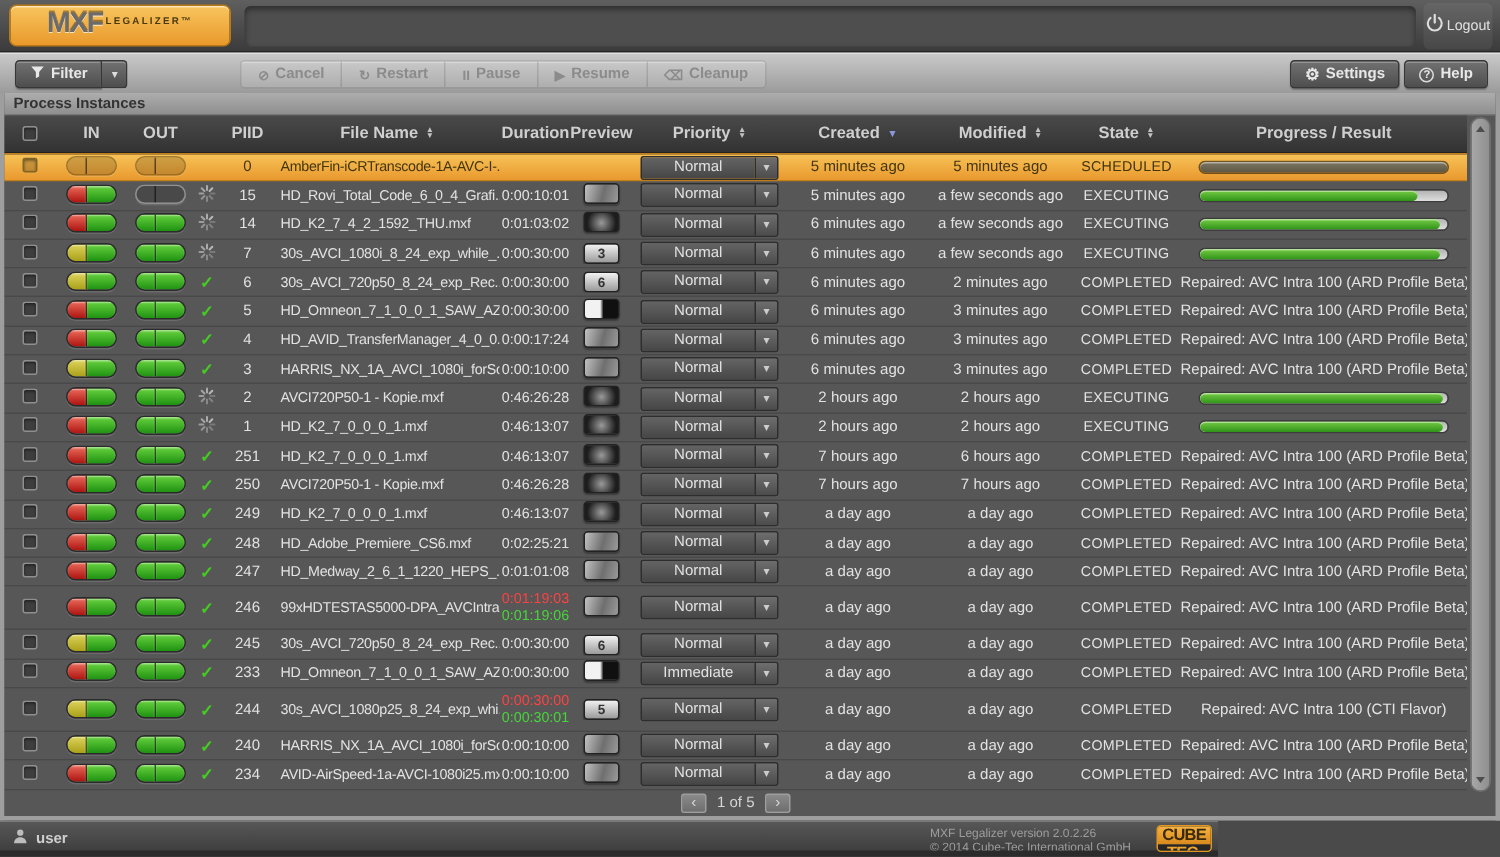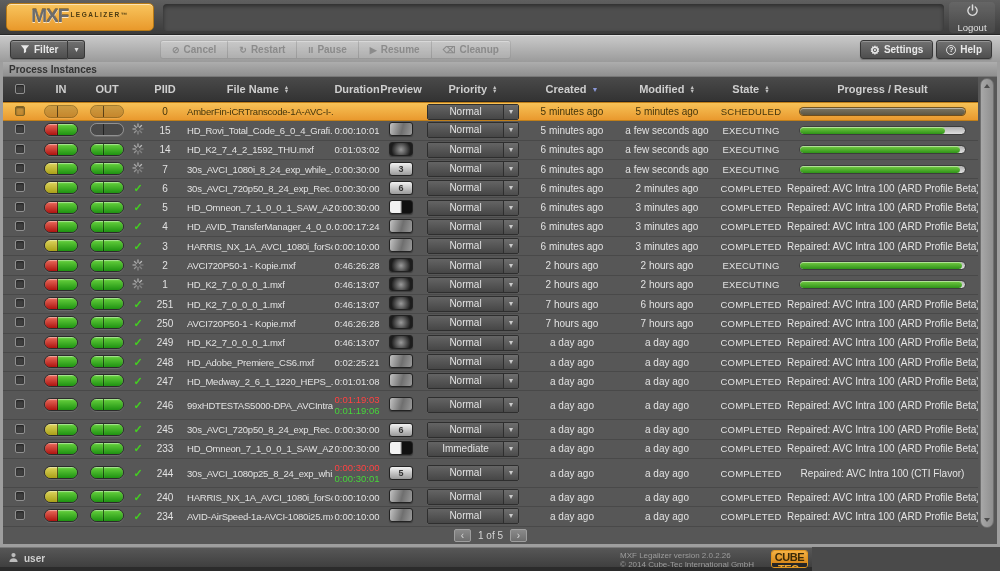--- a/index.html
+++ b/index.html
@@ -12,21 +12,21 @@
   .logo{ position:absolute; left:6px; top:3px; width:148px; height:28px;
     background:linear-gradient(#f8c55e,#e9992b); border:1px solid #b77a17; border-radius:5px;
     box-shadow:inset 0 1px 0 rgba(255,255,255,.55); display:flex; align-items:center;
     justify-content:center; padding-bottom:3px; }
   .logo-mxf{ font-size:19px; font-weight:bold; letter-spacing:-1px; color:#6b6b6b;
     text-shadow:0 1px 0 rgba(255,255,255,.7), 0 -1px 0 rgba(0,0,0,.35); line-height:17px; }
   .logo-sub{ font-size:6.5px; font-weight:bold; letter-spacing:1.5px; color:#4a3a12; margin:0 0 2px 2px; }
   .topbar-inset{ position:absolute; left:163px; top:4px; right:56px; height:27px;
     background:#4e4e4e; border-radius:4px; box-shadow:inset 0 2px 4px rgba(0,0,0,.45); }
   .logout{ position:absolute; right:5px; top:2px; width:46px; height:31px; display:flex;
-    flex-direction:column; align-items:center; justify-content:center; gap:1px; cursor:pointer;
+    flex-direction:row; align-items:center; justify-content:center; gap:1px; cursor:pointer;
     background:rgba(255,255,255,.06); border-radius:4px; }
   .logout-label{ font-size:9.5px; color:#e0e0e0; }
 
   
   .toolbar{ position:absolute; left:0; top:35px; width:1000px; height:35px;
     background:linear-gradient(#c9c9c9,#8e8e8e); border-top:1px solid #e2e2e2;
     border-bottom:1px solid #6f6f6f; }
   .btn{ display:inline-flex; align-items:center; gap:4px; height:19px; padding:0 9px;
     background:linear-gradient(#717171,#4e4e4e); border:1px solid #373737; border-radius:3px;
     color:#e8e8e8; font-size:10px; font-weight:bold;

